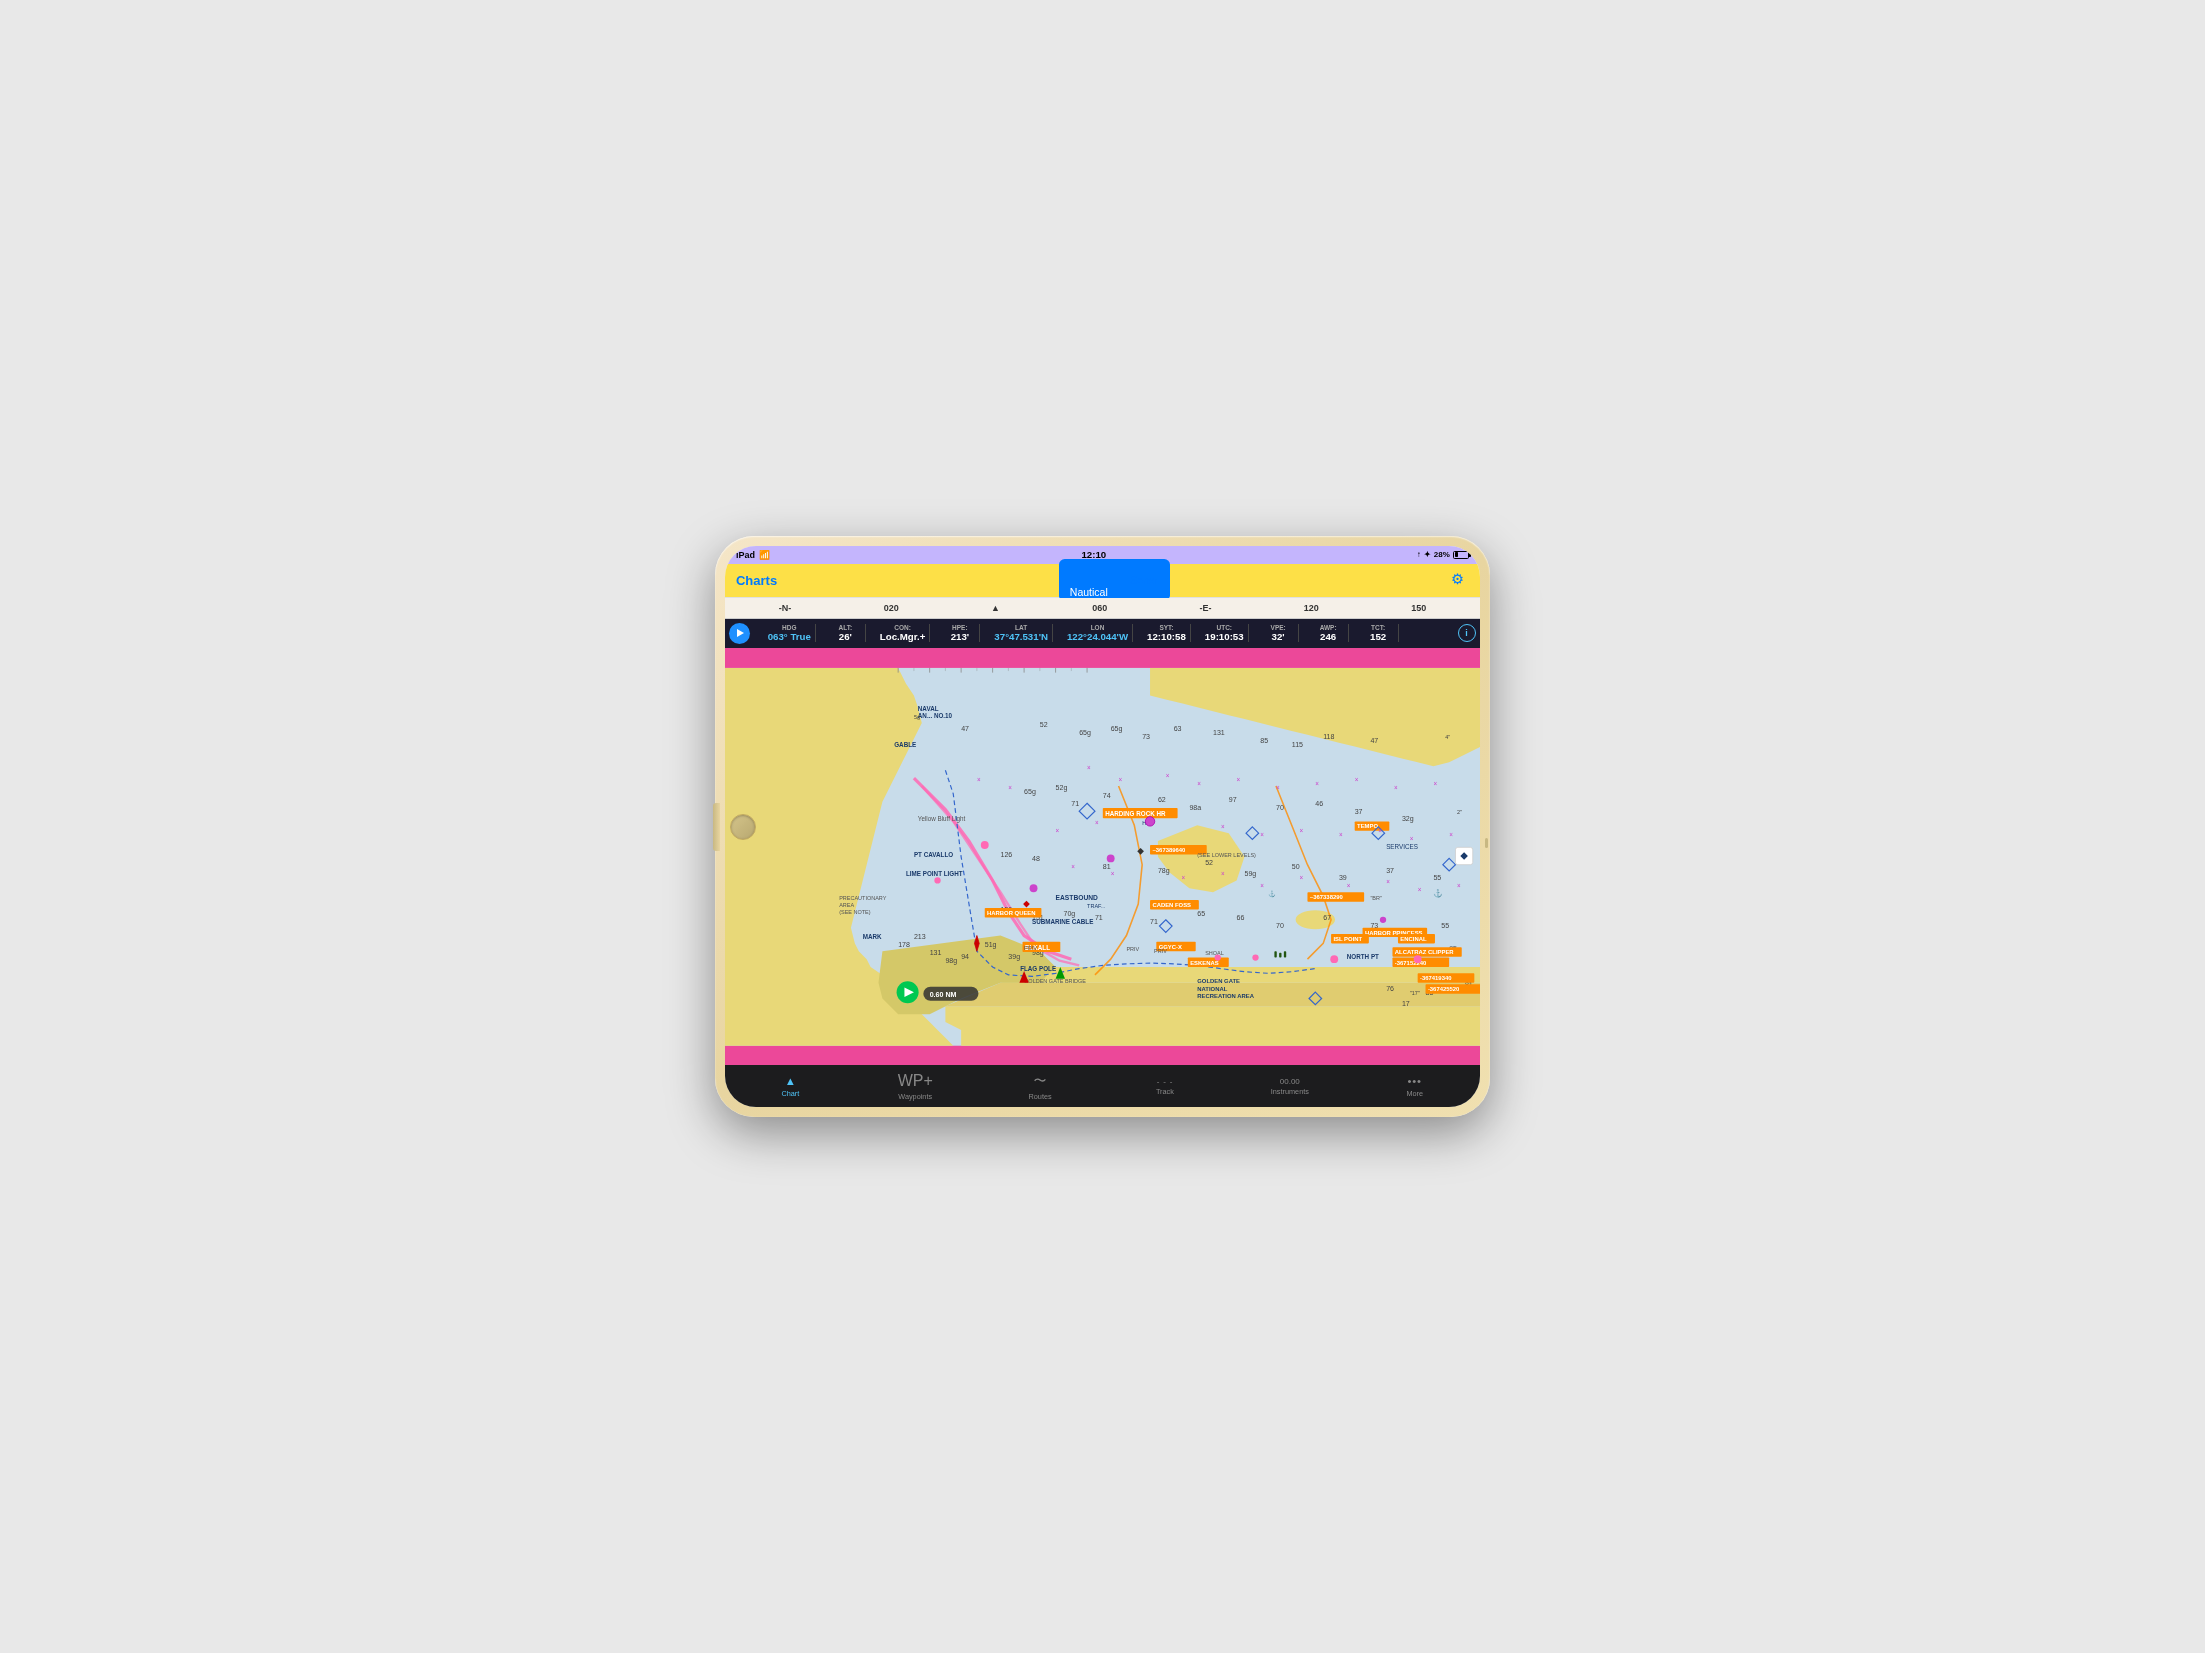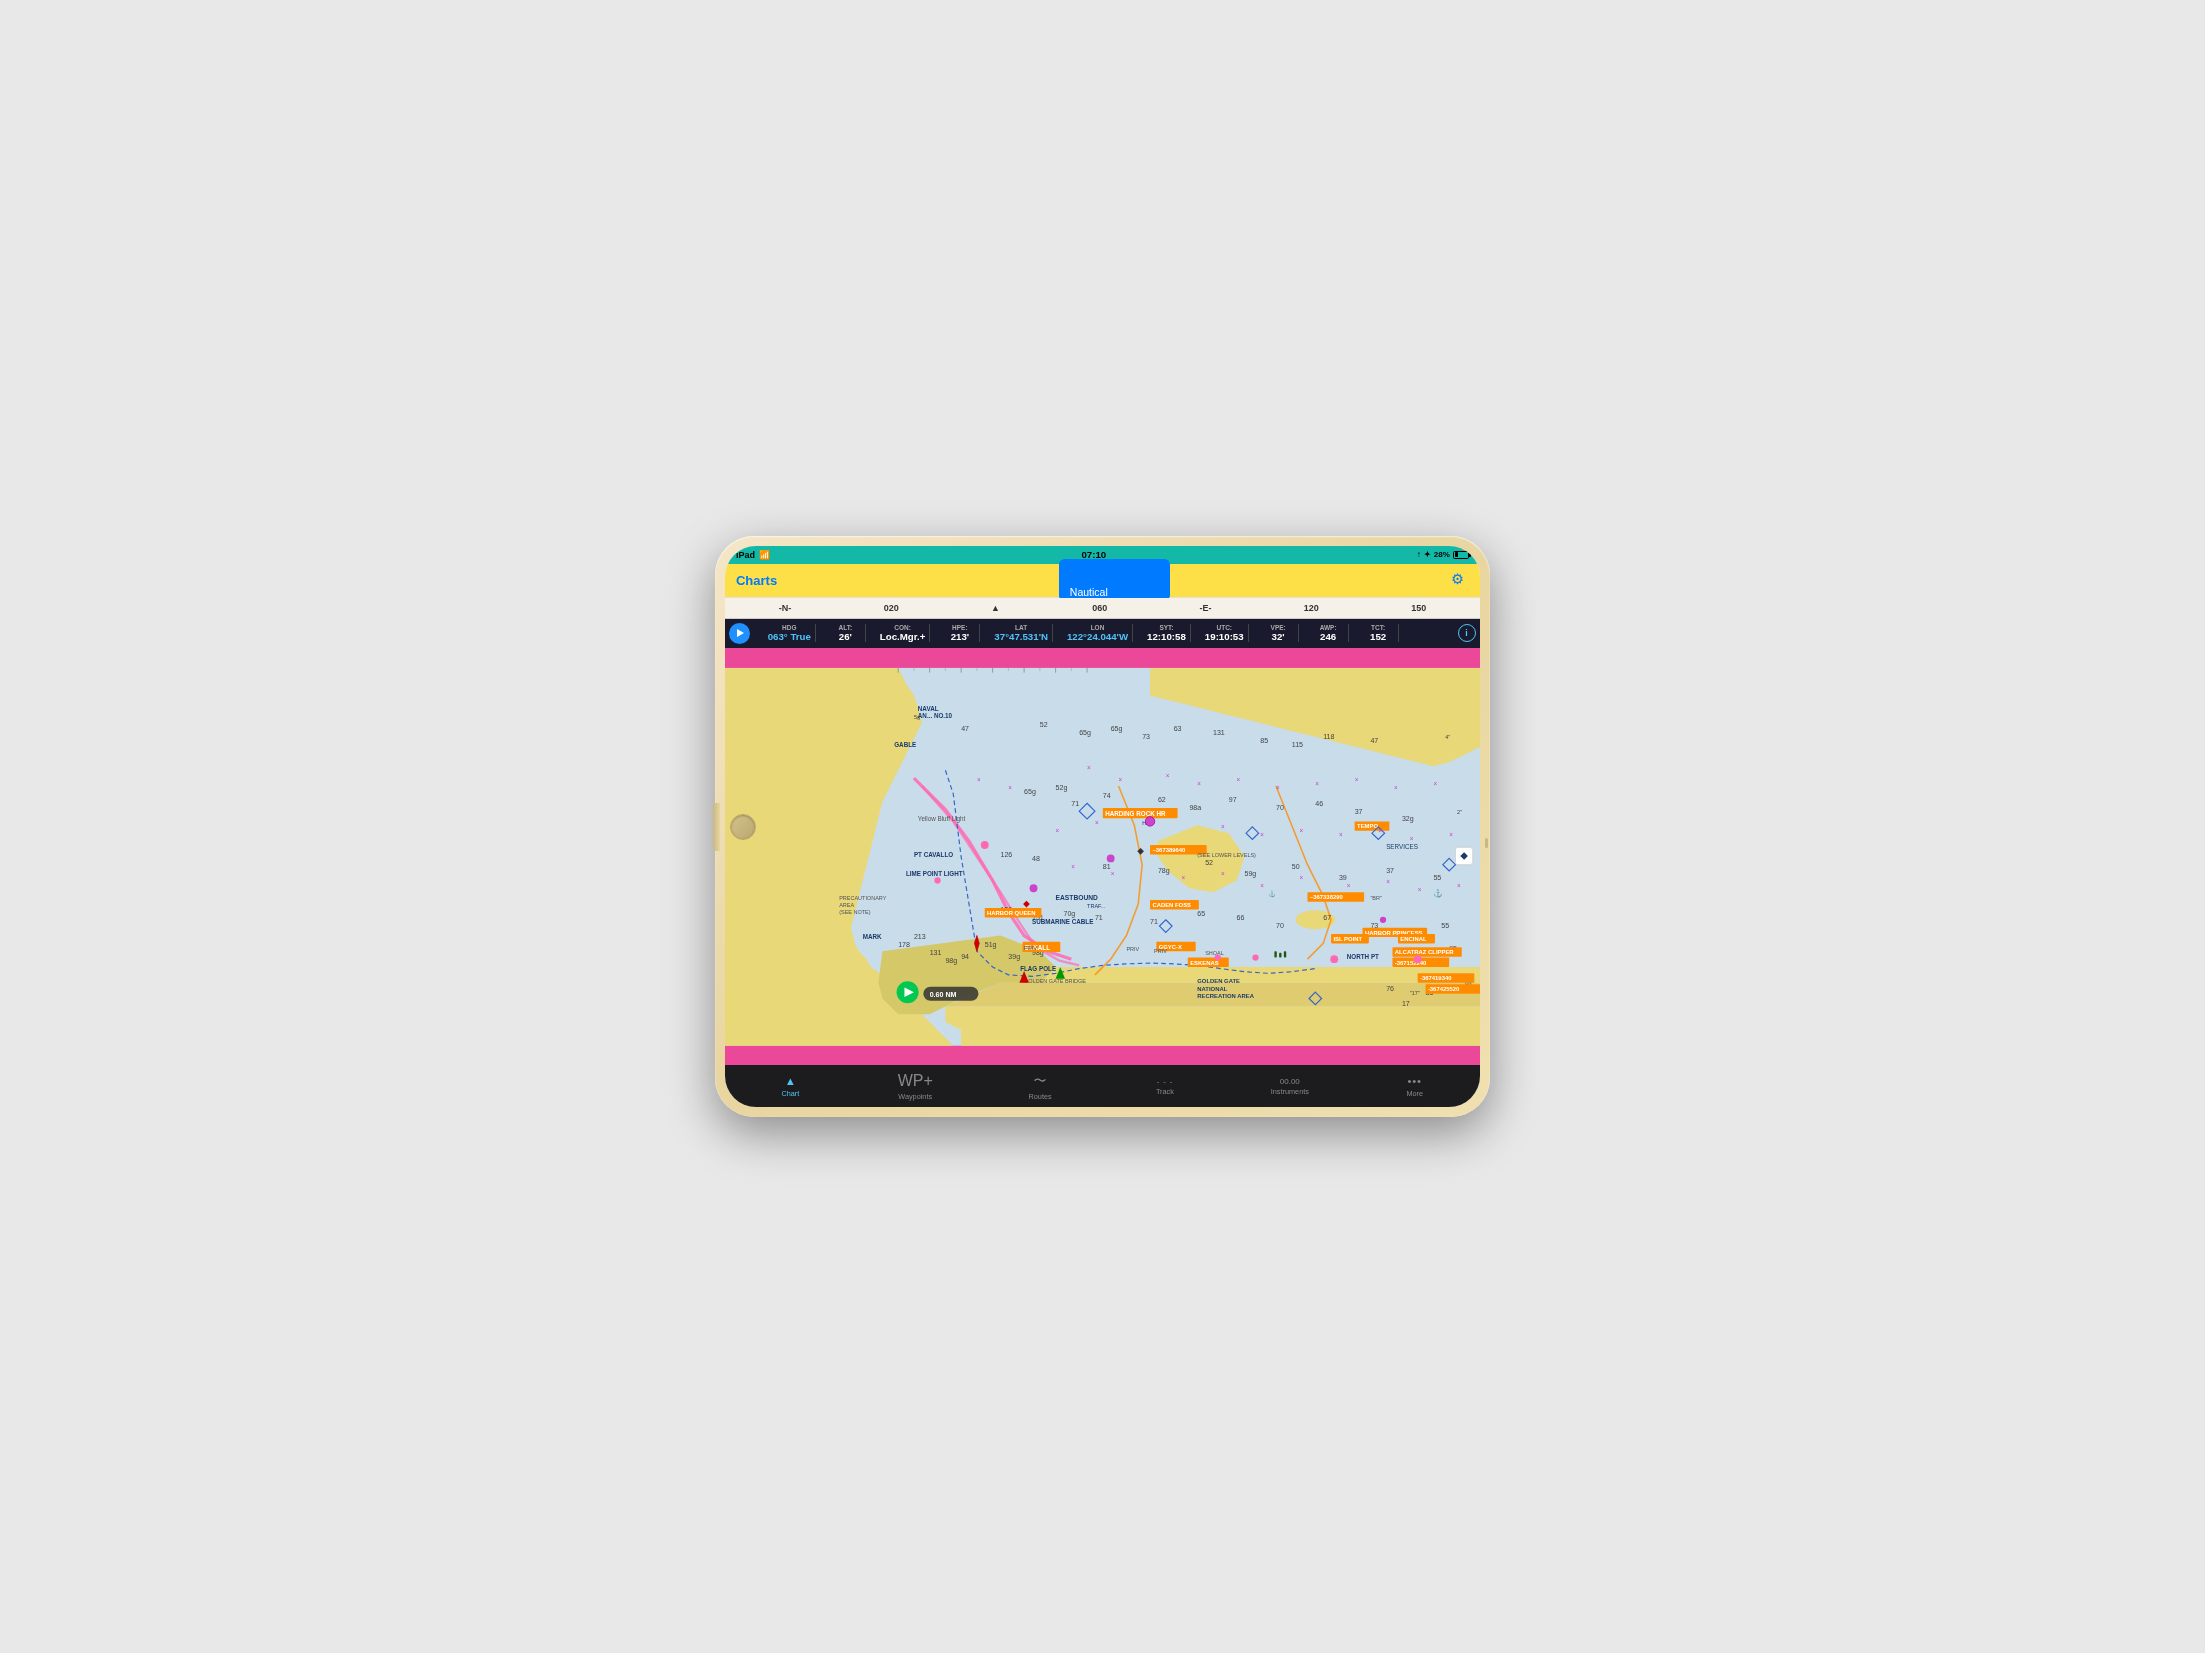--- a/index.html
+++ b/index.html
@@ -69,21 +69,21 @@
       border-radius: 50%;
       background: linear-gradient(135deg, #d4c48a, #b8a870);
       border: 1.6px solid #c0a860;
       box-shadow: inset 0 0.8px 2.4px rgba(0,0,0,0.3);
       z-index: 10;
     }
 
     
     .status-bar {
       height: 18px;
-      background: #14b8a6;
+      background: #c4b5fd;
       display: flex;
       align-items: center;
       justify-content: space-between;
       padding: 0 11.3px;
       font-size: 9px;
       font-weight: 600;
       color: #000;
       flex-shrink: 0;
       gap: 24px;
     }
@@ -330,21 +330,21 @@
 <div class="ipad-outer">
   <div class="home-button"></div>
 
   <div class="ipad-inner">
 
     <div class="status-bar">
       <div class="status-left">
         <span>iPad</span>
         <span>📶</span>
       </div>
-      <div class="status-center">07:10</div>
+      <div class="status-center">12:10</div>
       <div class="status-right">
         <span>↑</span>
         <span>✦</span>
         <span>28%</span>
         <div class="battery-icon">
           <div class="battery-fill"></div>
         </div>
       </div>
     </div>
 

